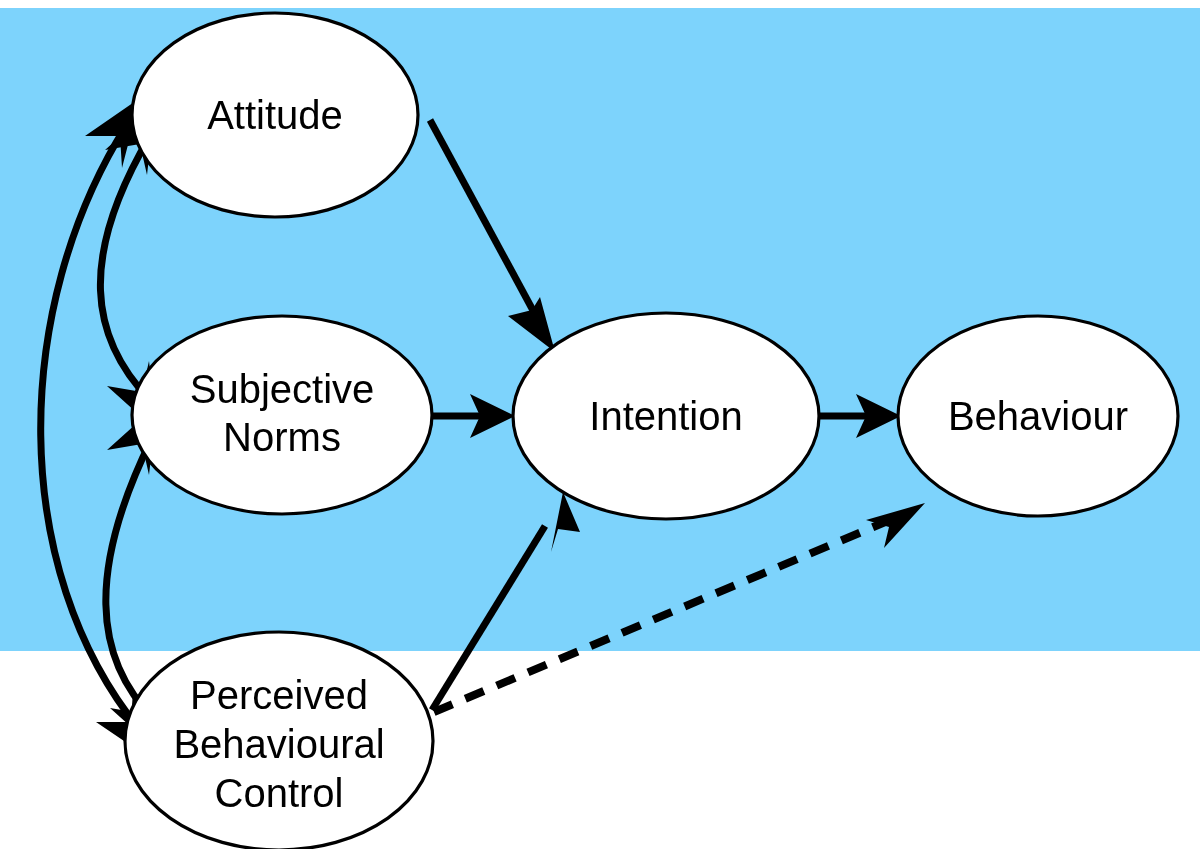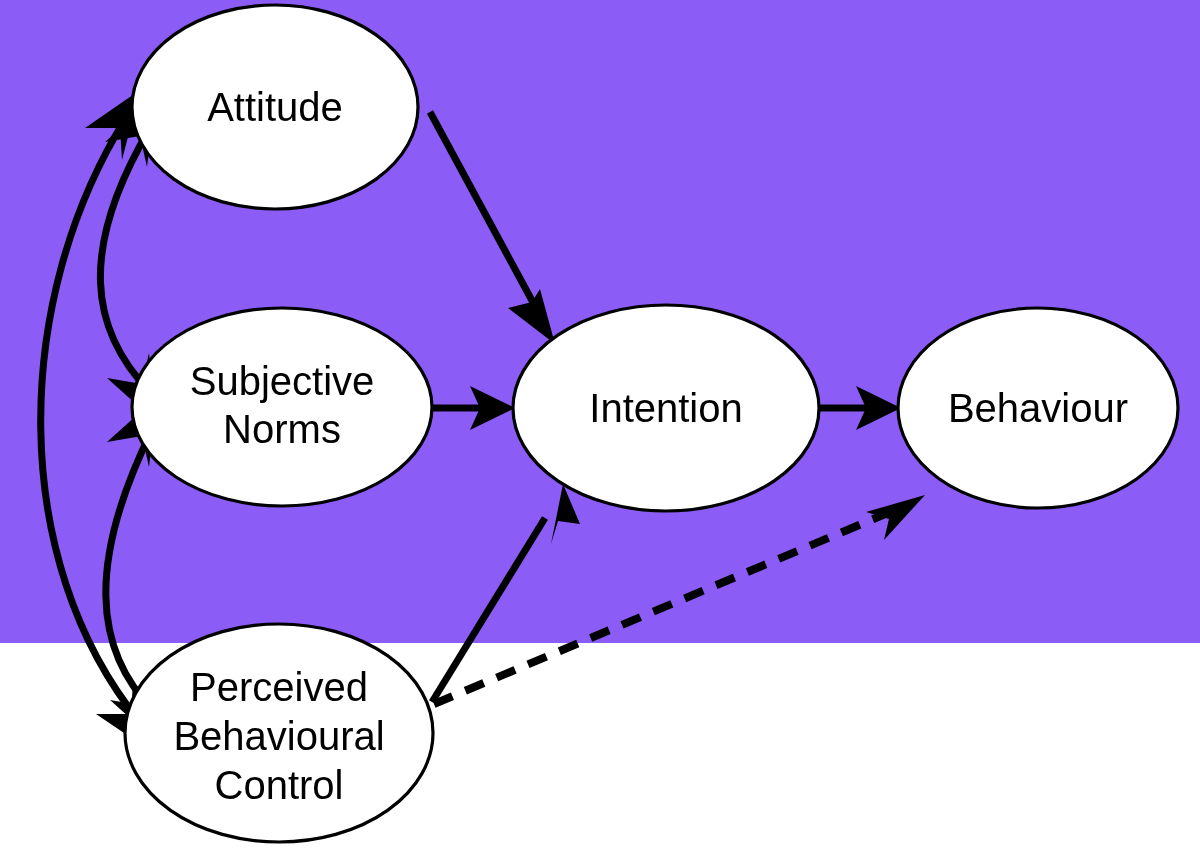--- a/index.html
+++ b/index.html
@@ -11,21 +11,22 @@
   body {
     width: 1200px;
     height: 849px;
     overflow: hidden;
     font-family: "Liberation Sans", sans-serif;
   }
   #diagram-root {
     position: relative;
     width: 1200px;
     height: 643px;
-    background: #8b5cf6;
+    background: #7dd3fc;
+    margin-top: 8px;
   }
   svg#tpb-svg {
     display: block;
     width: 1200px;
     height: 849px;
   }
   .node-shape {
     fill: #ffffff;
     stroke: #000000;
     stroke-width: 3.2;

